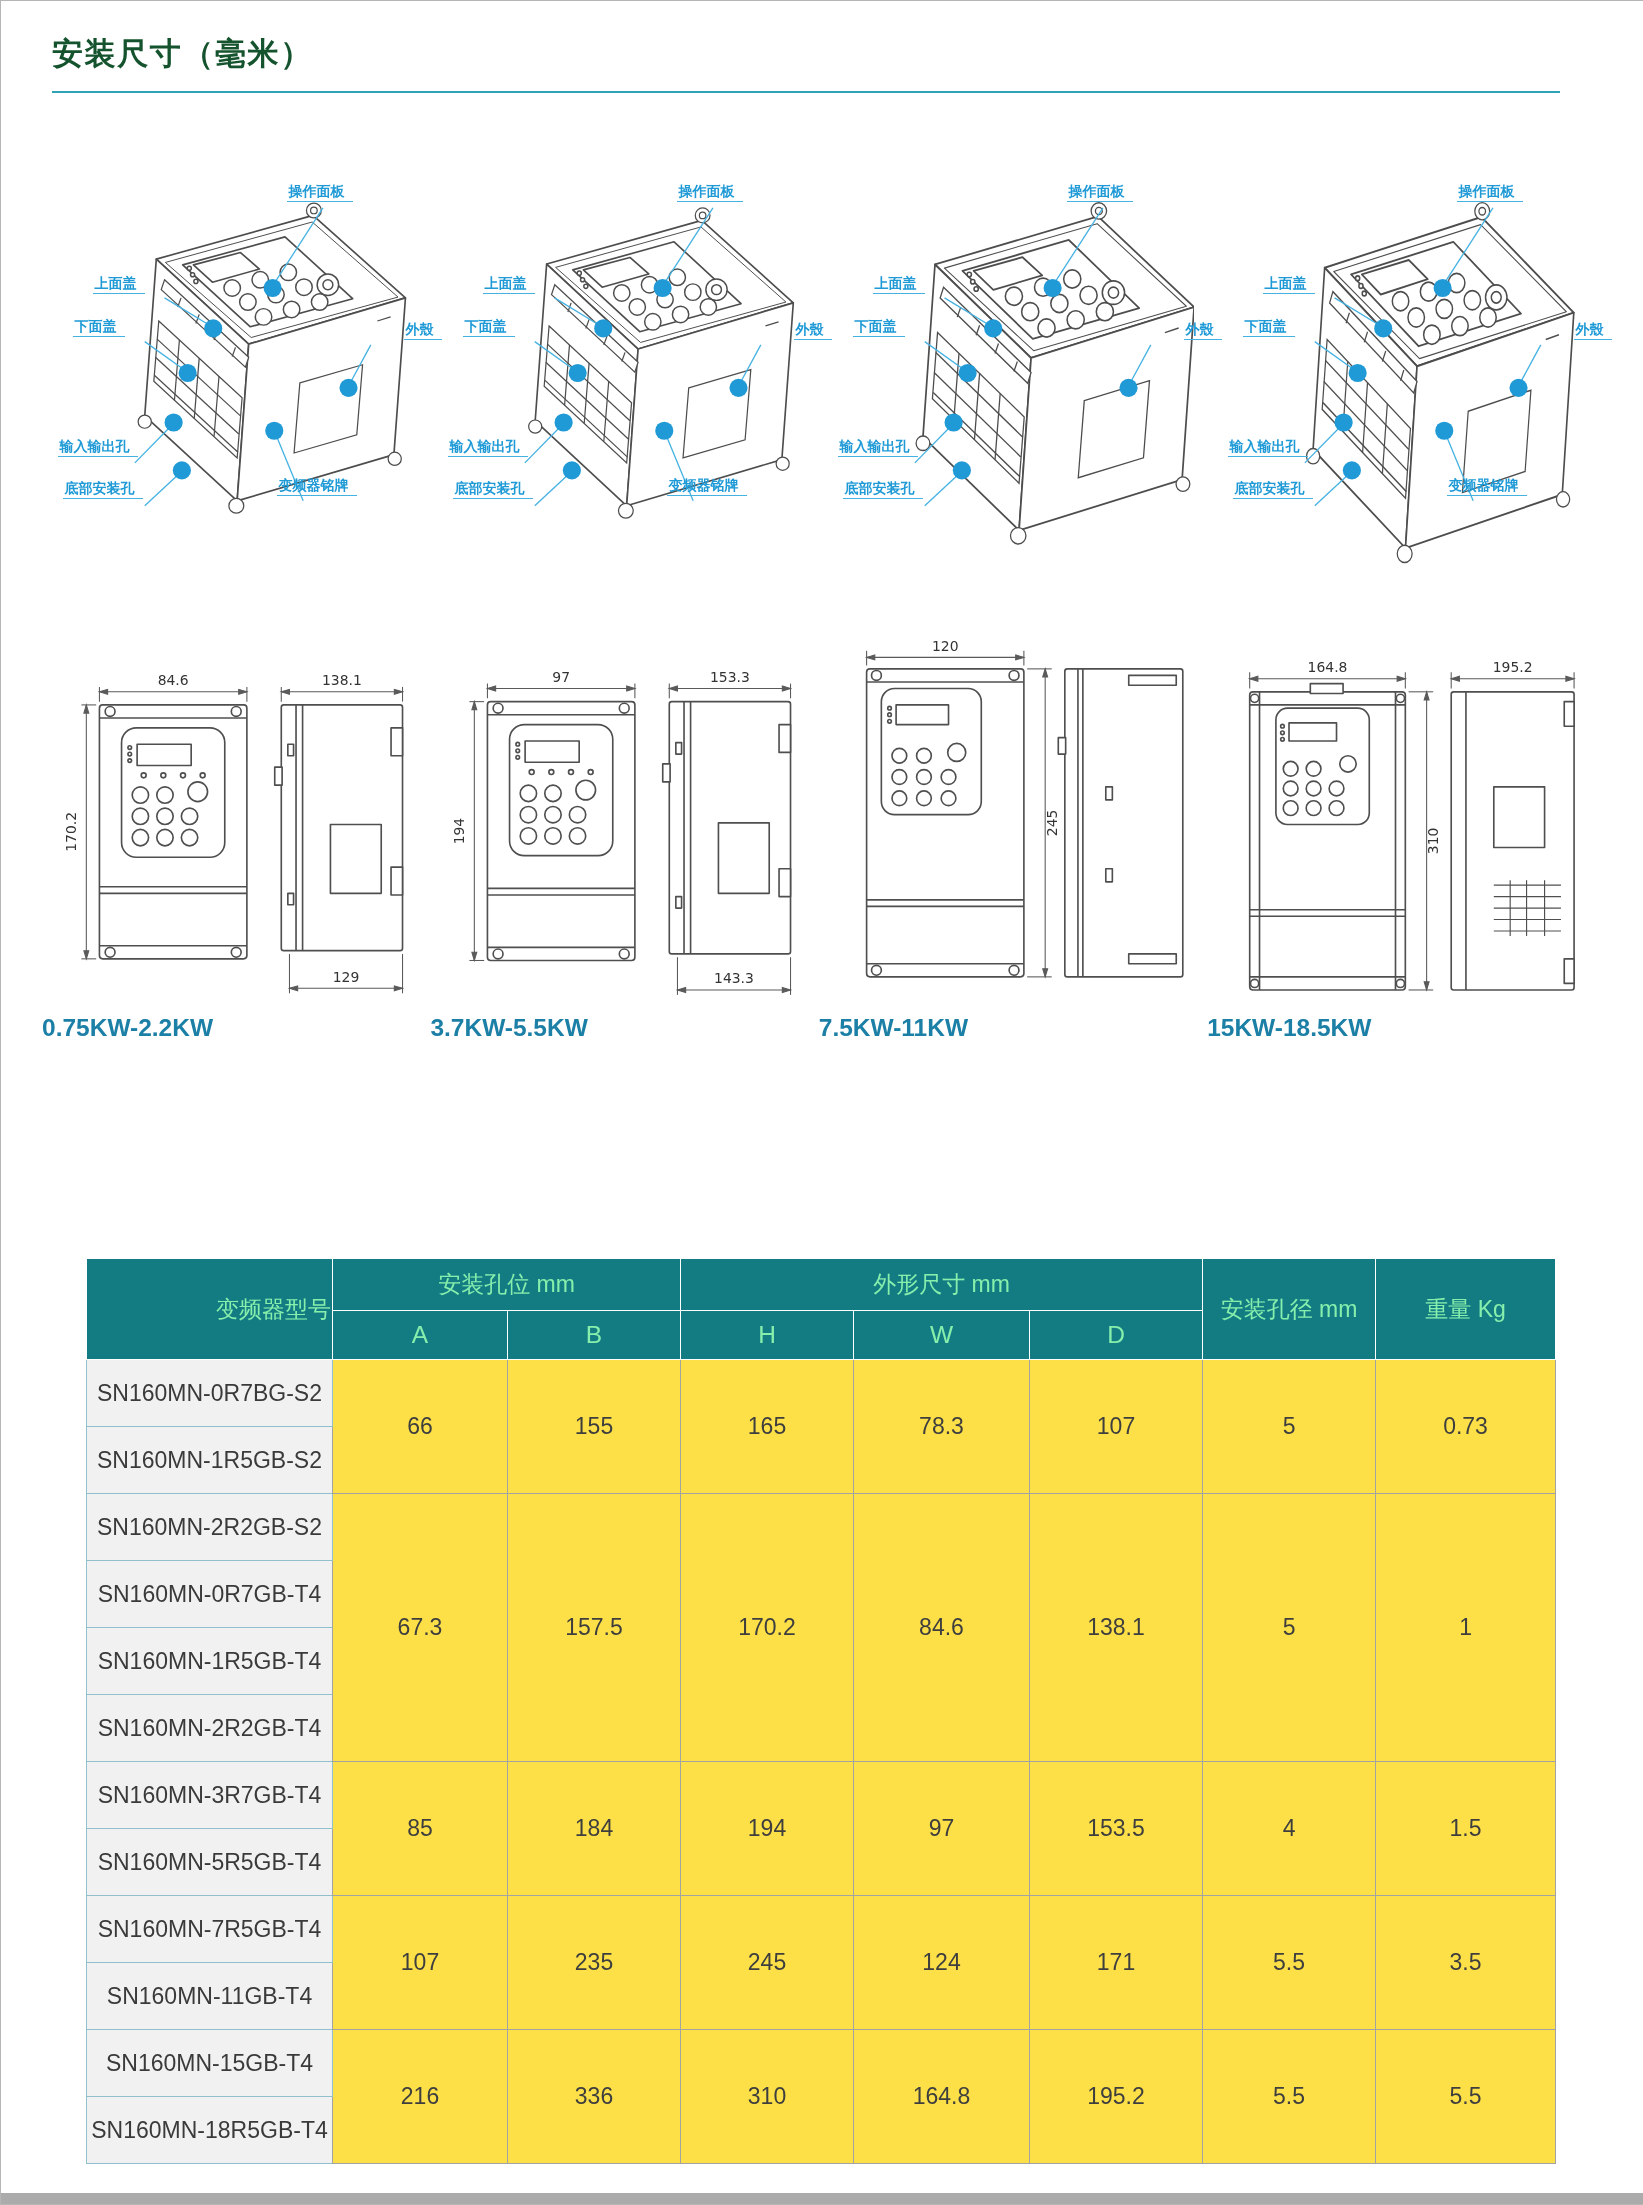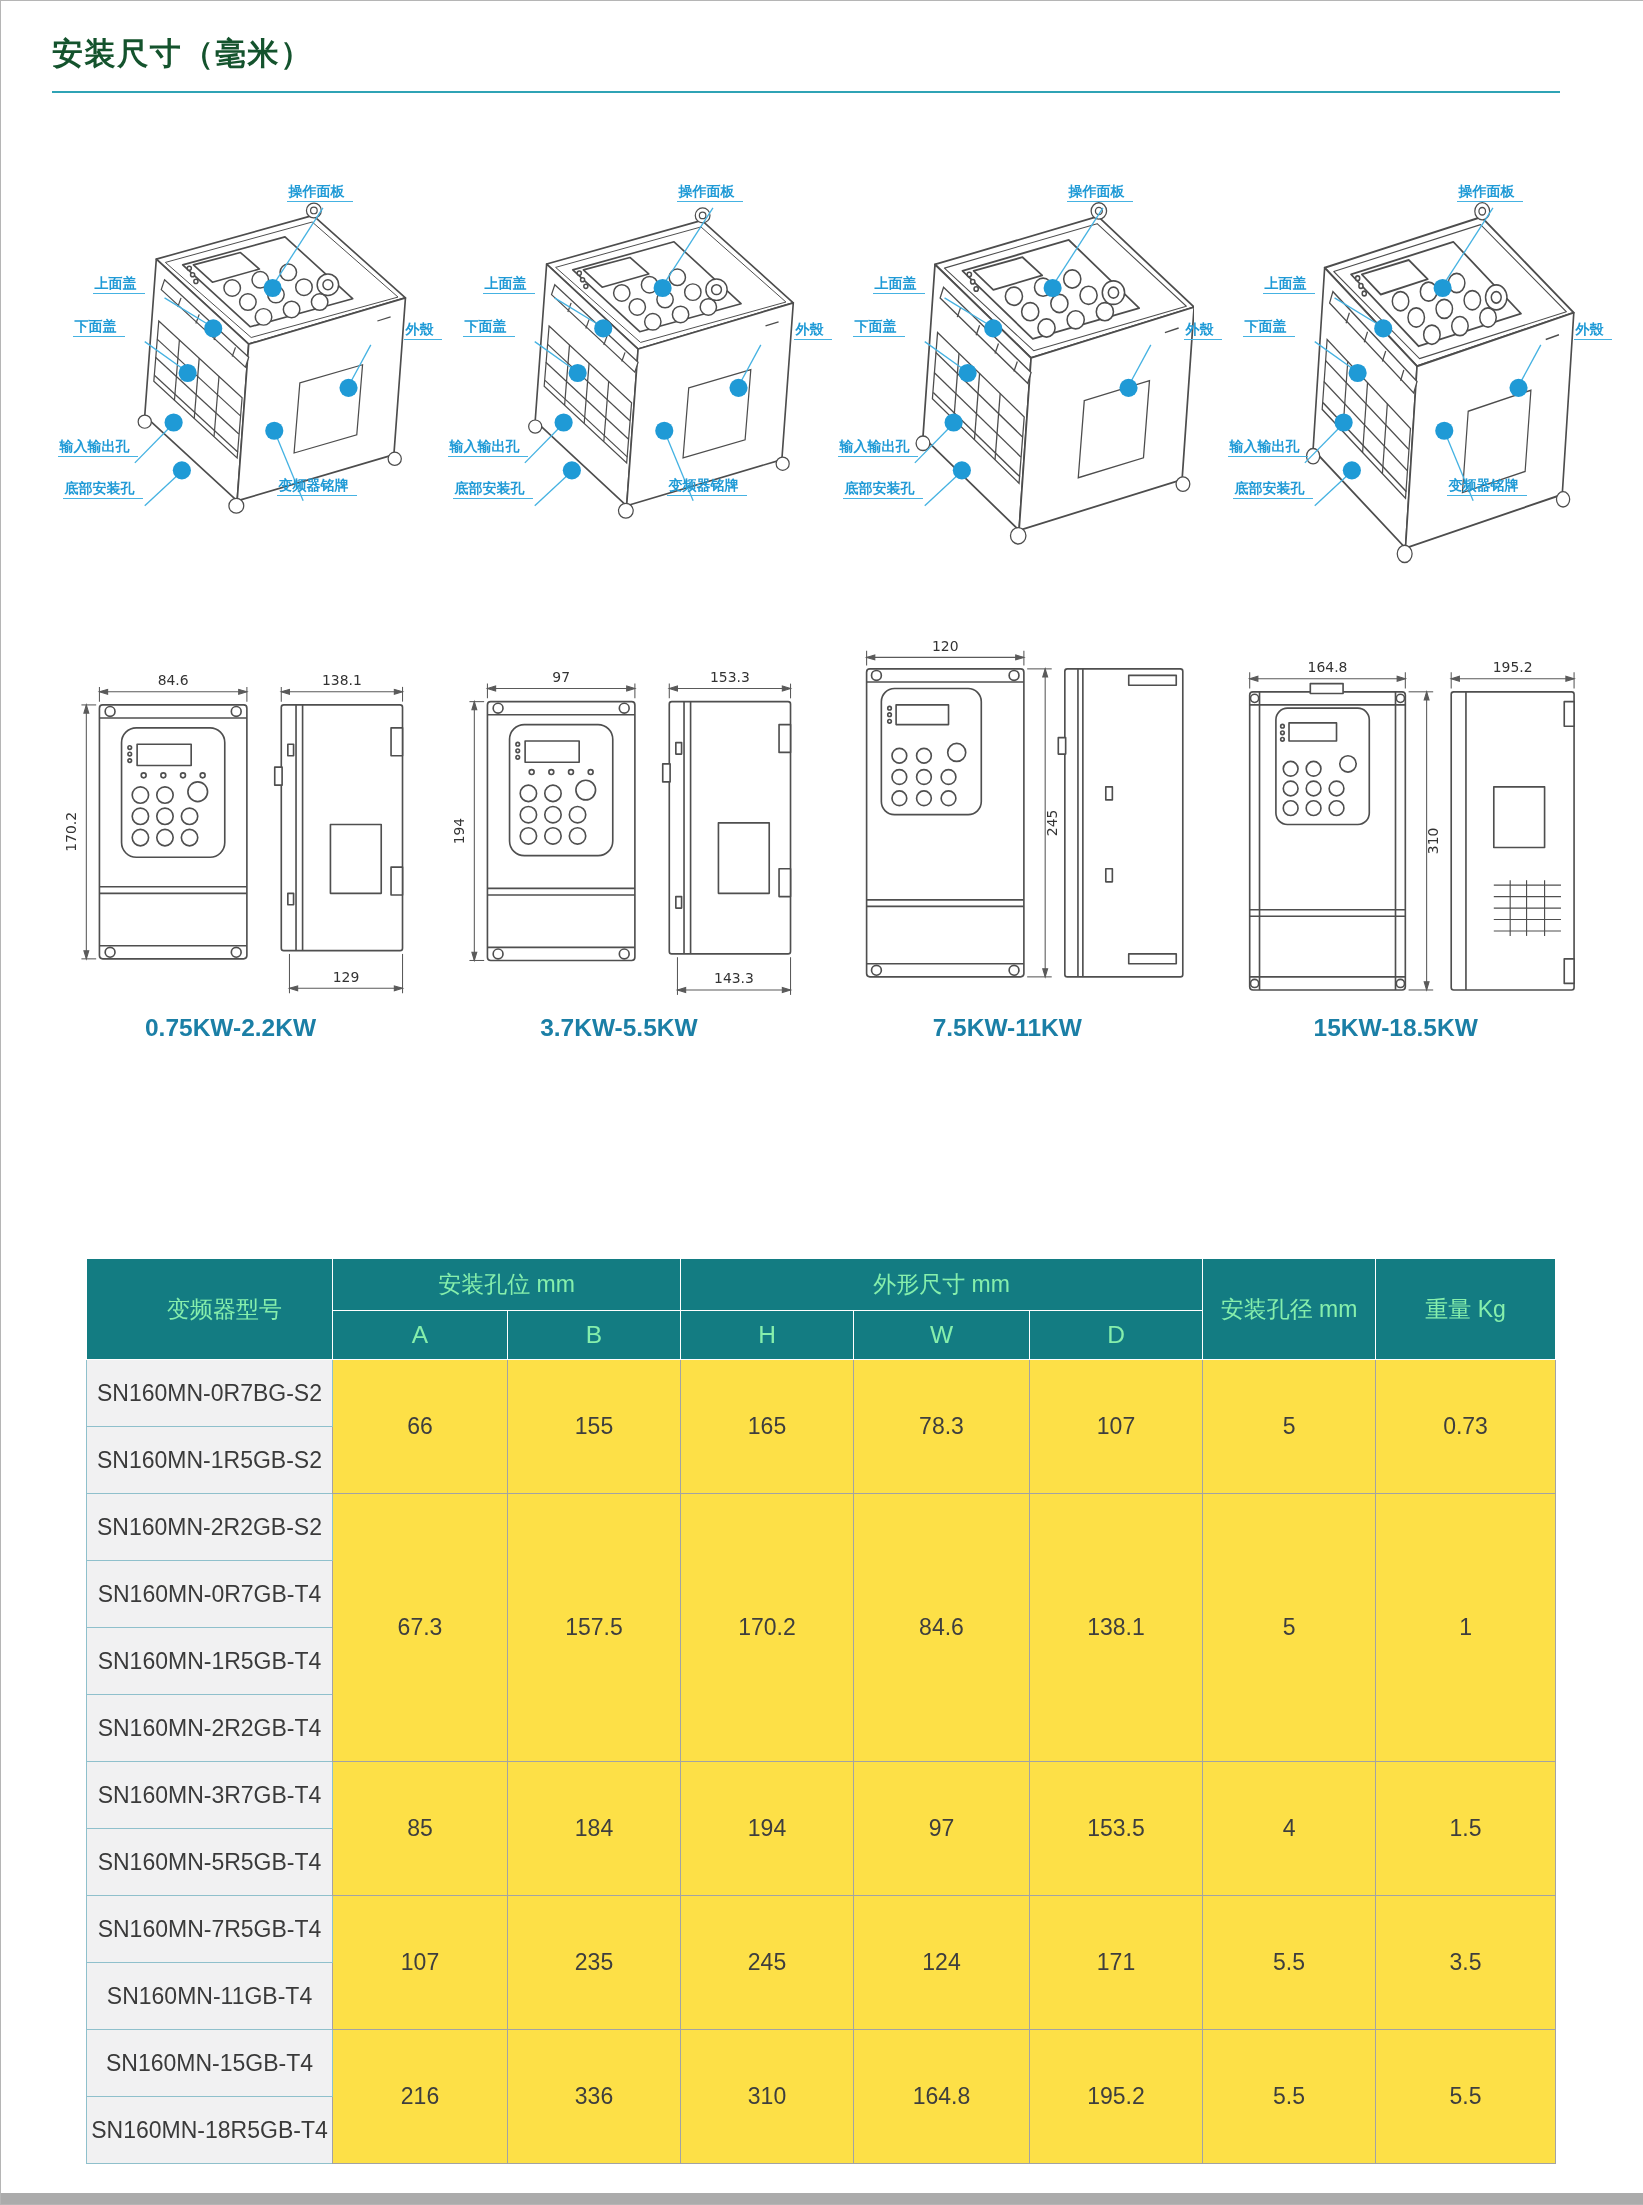--- a/index.html
+++ b/index.html
@@ -18,34 +18,34 @@
   .co-top{left:69px;top:152px;}
   .co-bottom{left:49px;top:195px;}
   .co-shell{left:340px;top:198px;margin-left:40px;}
   .co-io{left:34px;top:315px;}
   .co-mount{left:39px;top:357px;}
   .co-name{left:253px;top:354px;}
 
   
   .dim-row{position:absolute;left:41px;top:622px;width:1562px;display:flex;gap:11.4px;}
   .dim-group{position:relative;width:377px;flex:0 0 auto;}
-  .dim-caption{text-align:center;margin-top:3.3px;font-size:24.5px;font-weight:bold;color:var(--caption-teal,#1b7fa6);}
+  .dim-caption{text-align:left;margin-top:3.3px;font-size:24.5px;font-weight:bold;color:var(--caption-teal,#1b7fa6);}
   svg .ln{stroke:#4f4f4f;stroke-width:2;fill:#ffffff;stroke-linejoin:round;}
   svg .thin{stroke:#4f4f4f;stroke-width:1.4;fill:#ffffff;}
   svg .dim{stroke:#5a5a5a;stroke-width:1.3;fill:#5a5a5a;}
   svg text.dimtxt{font-size:17px;fill:#333;stroke:none;font-family:"DejaVu Sans",sans-serif;}
 
   .h2title{position:absolute;left:51px;top:1141px;font-size:42px;font-weight:bold;color:#58595b;}
 
   
   .spec-table{position:absolute;left:85px;top:1257px;width:1469px;border-collapse:collapse;table-layout:fixed;}
   .spec-table th{background:var(--header-teal,#137c82);color:#86efac;font-weight:normal;border:1.6px solid #ffffff;}
   .spec-table tr.hr1 th{height:49px;font-size:23px;}
   .spec-table tr.hr2 th{height:46px;font-size:24.5px;}
-  .spec-table th.th-model{text-align:center;padding-left:31px;font-size:23px;}
+  .spec-table th.th-model{text-align:right;padding-left:31px;font-size:23px;}
   .spec-table td{border:0.8px solid #a3a3a3;text-align:center;font-size:23px;color:#3e3e3e;height:64px;background:#fde047;}
   .spec-table td.model{background:#f1f1f2;border:0.8px solid #8fc0cc;color:#3a3a3a;}
   .spec-table tr.gstart td{border-top:1.6px solid #7d7d7d;}
   .bottomstrip{position:absolute;left:0;right:0;bottom:0;height:11.4px;background:#ababab;}
 </style>
 </head>
 <body>
 
 <div class="page">
 

